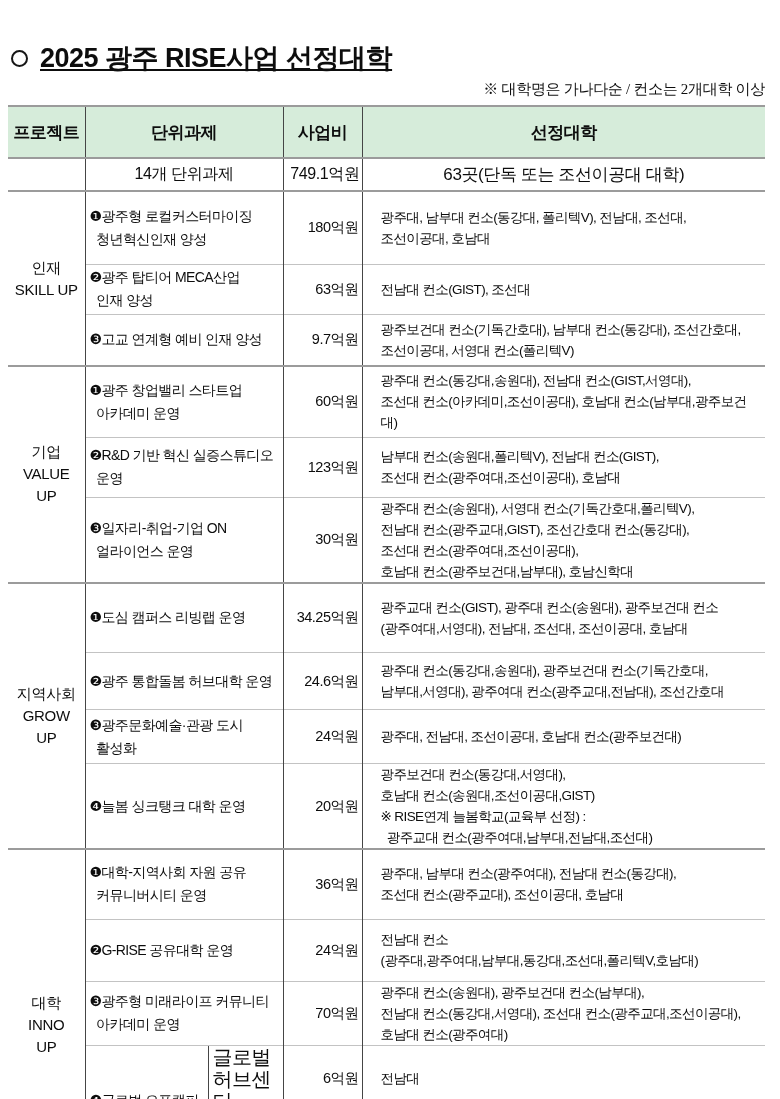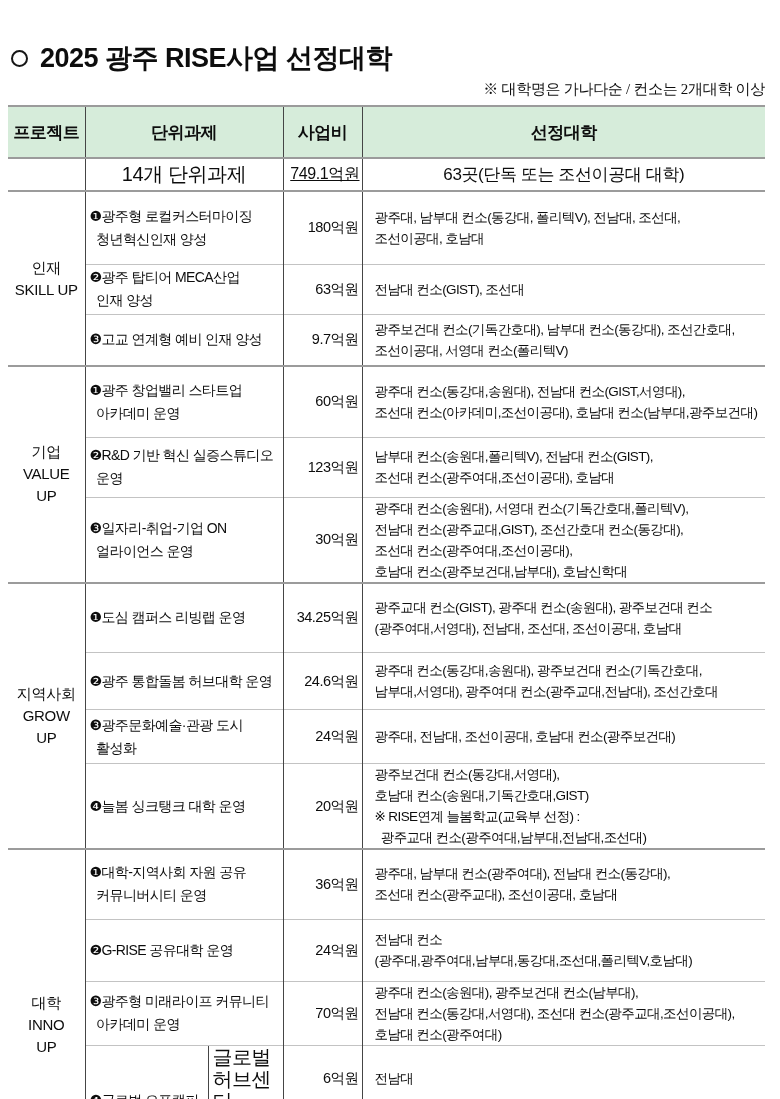--- a/index.html
+++ b/index.html
@@ -9,21 +9,21 @@
     width: 780px; height: 1099px;
     background: #ffffff;
     font-family: "Liberation Sans", "DejaVu Sans", sans-serif;
     color: #0d0d0d;
     overflow: hidden;
   }
   .page { padding: 42px 15px 0 8px; }
 
   .title-row {
     display: flex; align-items: center; gap: 12px;
-    margin-left: 3px; height: 32px;
+    margin-left: 3px; height: 32px; text-decoration: underline;
   }
   .bullet {
     width: 17px; height: 17px; flex: 0 0 17px;
     border: 2px solid #161616; border-radius: 50%;
   }
   .title-text {
     font-size: 27px; font-weight: bold; letter-spacing: -0.5px;
     white-space: nowrap;
   }
   .note {
@@ -58,25 +58,25 @@
   }
   td.subtask {
     white-space: pre-wrap; padding-left: 4px;
     font-size: 20px; line-height: 22px; letter-spacing: -0.6px;
   }
   td.budget {
     text-align: right; padding-right: 3px;
     font-size: 14.5px; letter-spacing: -0.5px; white-space: nowrap;
   }
   td.univ {
-    white-space: pre-wrap; padding-left: 12px; padding-right: 2px;
+    white-space: pre-wrap; padding-left: 18px; padding-right: 2px;
     font-size: 13.5px; line-height: 21px; letter-spacing: -0.6px;
   }
-  td.sum-task { text-align: center; font-size: 20px; letter-spacing: -0.4px; }
-  td.sum-budget { text-align: right; padding-right: 2px; font-size: 16px; letter-spacing: -0.4px; text-decoration: underline; }
+  td.sum-task { text-align: center; font-size: 16px; letter-spacing: -0.4px; }
+  td.sum-budget { text-align: right; padding-right: 2px; font-size: 16px; letter-spacing: -0.4px; }
   td.sum-univ { text-align: center; font-size: 17px; letter-spacing: -0.4px; }
 </style>
 </head>
 <body>
 
 <div class="page">
 
   <div class="title-row">
     <span class="bullet"></span>
     <span class="title-text">2025 광주 RISE사업 선정대학</span>
@@ -175,21 +175,21 @@
     <tr class="minor" style="height:54px">
       <td class="vl task" colspan="2">❸광주문화예술·관광 도시
   활성화</td>
       <td class="vl budget">24억원</td>
       <td class="vl univ">광주대, 전남대, 조선이공대, 호남대 컨소(광주보건대)</td>
     </tr>
     <tr class="minor" style="height:72px">
       <td class="vl task" colspan="2">❹늘봄 싱크탱크 대학 운영</td>
       <td class="vl budget">20억원</td>
       <td class="vl univ">광주보건대 컨소(동강대,서영대),
-호남대 컨소(송원대,기독간호대,GIST)
+호남대 컨소(송원대,조선이공대,GIST)
 ※ RISE연계 늘봄학교(교육부 선정) :
   광주교대 컨소(광주여대,남부대,전남대,조선대)</td>
     </tr>
 
     <tr class="major" style="height:70px">
       <td class="proj" rowspan="5">대학
 INNO
 UP</td>
       <td class="vl task" colspan="2">❶대학-지역사회 자원 공유
   커뮤니버시티 운영</td>

